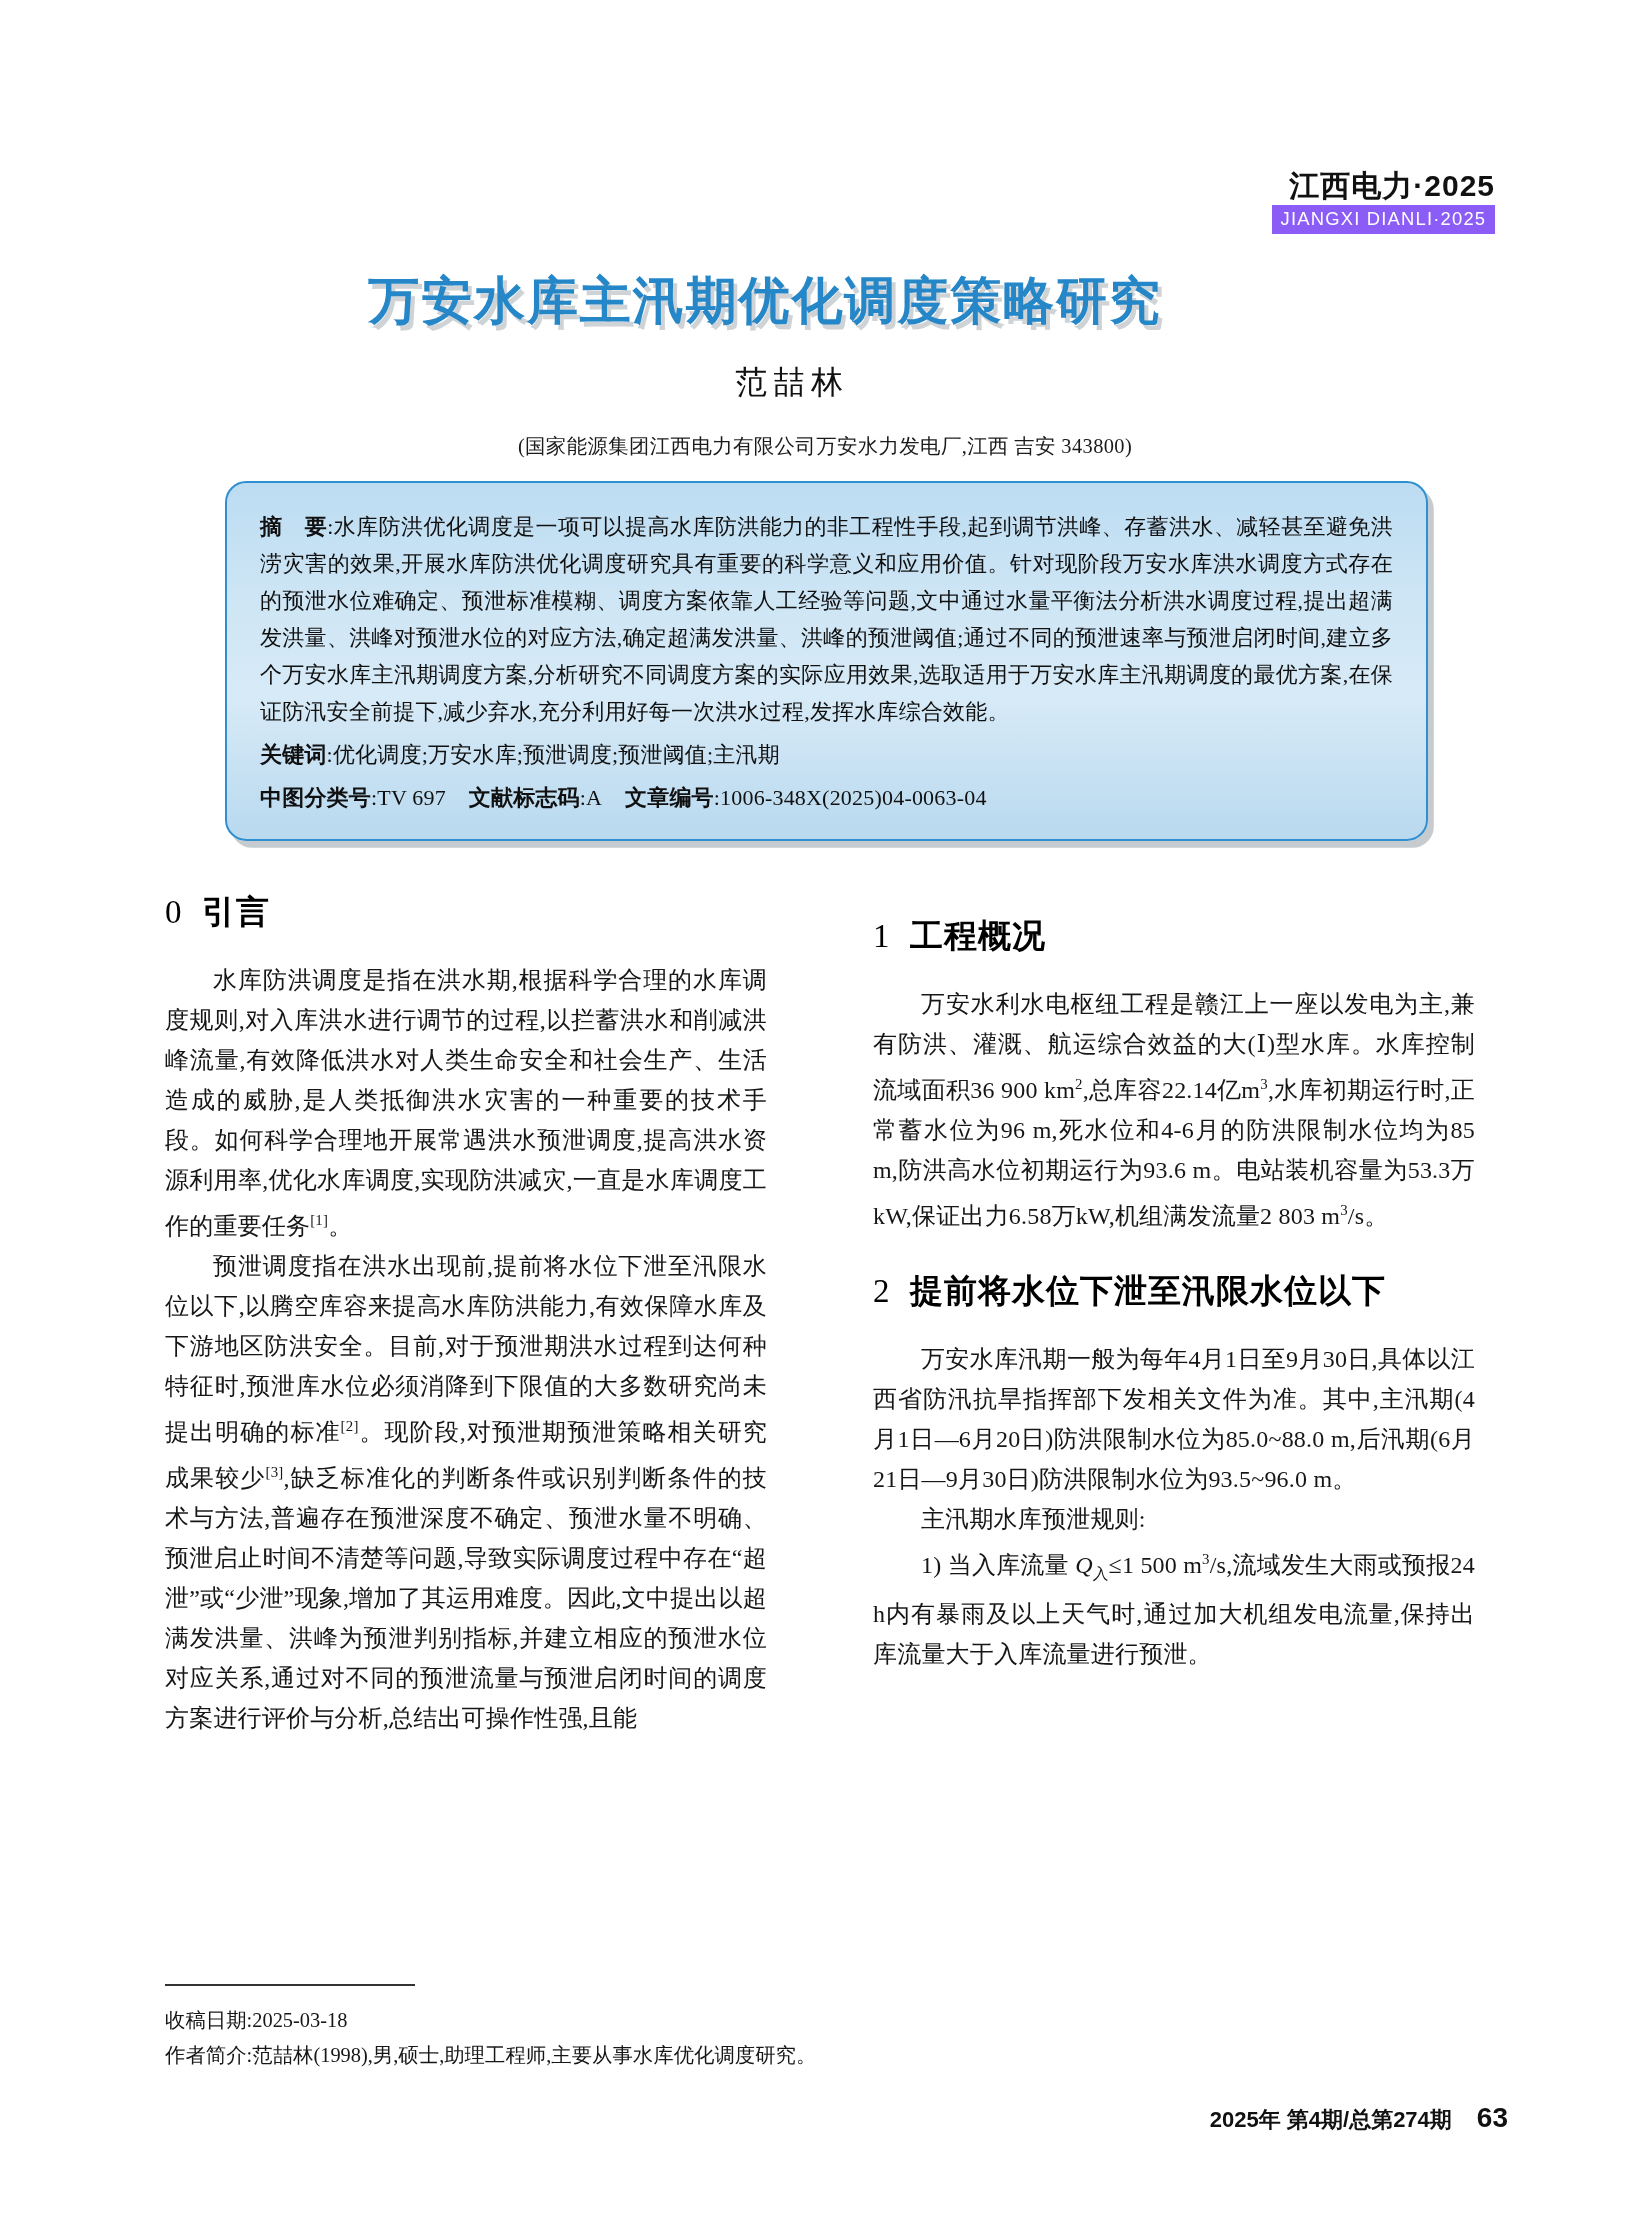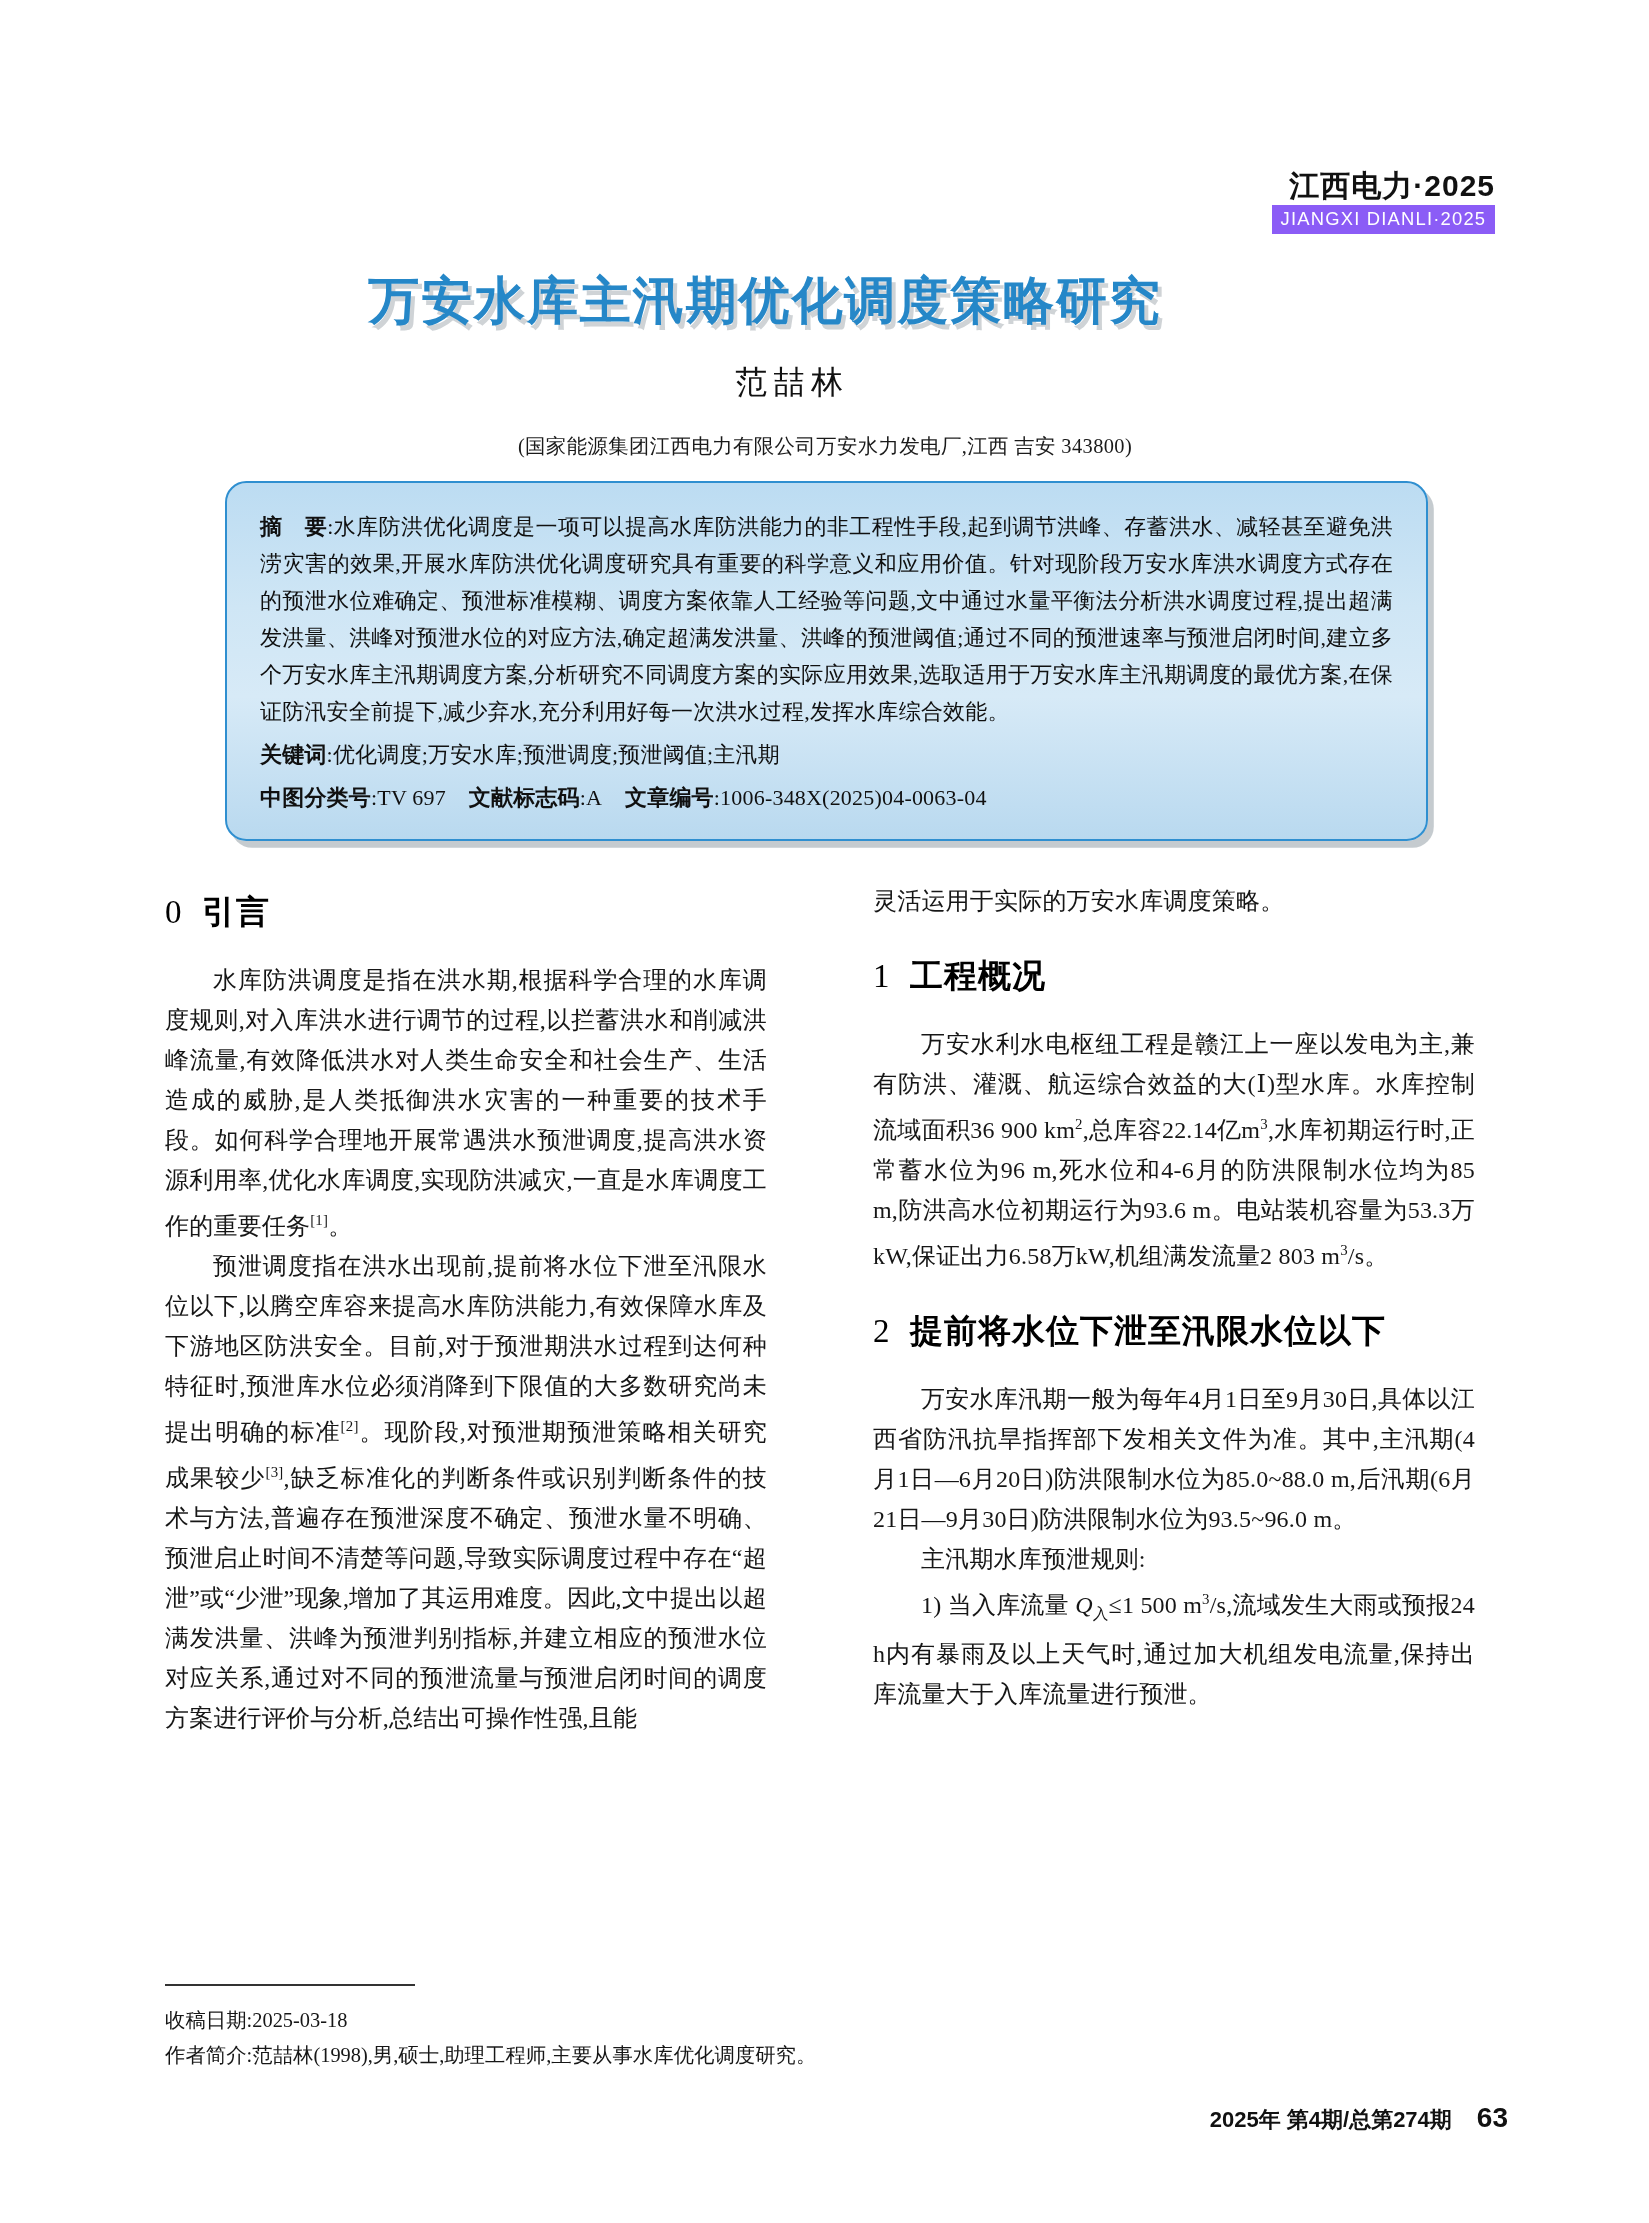--- a/index.html
+++ b/index.html
@@ -216,21 +216,20 @@
     <p><span class="lbl">中图分类号</span><span>:</span><span>TV 697</span>&nbsp;&nbsp;&nbsp;&nbsp;<span class="lbl">文献标志码</span><span>:</span><span>A</span>&nbsp;&nbsp;&nbsp;&nbsp;<span class="lbl">文章编号</span><span>:</span><span>1006-348X(2025)04-0063-04</span></p>
   </div>
 
   <div class="col col-left">
     <h2 class="sec-head"><span class="num">0</span><span>引言</span></h2>
     <p class="body"><span>水库防洪调度是指在洪水期,根据科学合理的水库调度规则,对入库洪水进行调节的过程,以拦蓄洪水和削减洪峰流量,有效降低洪水对人类生命安全和社会生产、生活造成的威胁,是人类抵御洪水灾害的一种重要的技术手段。如何科学合理地开展常遇洪水预泄调度,提高洪水资源利用率,优化水库调度,实现防洪减灾,一直是水库调度工作的重要任务</span><sup>[1]</sup><span>。</span></p>
     <p class="body"><span>预泄调度指在洪水出现前,提前将水位下泄至汛限水位以下,以腾空库容来提高水库防洪能力,有效保障水库及下游地区防洪安全。目前,对于预泄期洪水过程到达何种特征时,预泄库水位必须消降到下限值的大多数研究尚未提出明确的标准</span><sup>[2]</sup><span>。现阶段,对预泄期预泄策略相关研究成果较少</span><sup>[3]</sup><span>,缺乏标准化的判断条件或识别判断条件的技术与方法,普遍存在预泄深度不确定、预泄水量不明确、预泄启止时间不清楚等问题,导致实际调度过程中存在“超泄”或“少泄”现象,增加了其运用难度。因此,文中提出以超满发洪量、洪峰为预泄判别指标,并建立相应的预泄水位对应关系,通过对不同的预泄流量与预泄启闭时间的调度方案进行评价与分析,总结出可操作性强,且能</span></p>
   </div>
 
   <div class="col col-right">
-    <p class="body noindent">灵活运用于实际的万安水库调度策略。</p>
 
     <h2 class="sec-head spaced-top"><span class="num">1</span><span>工程概况</span></h2>
     <p class="body"><span>万安水利水电枢纽工程是赣江上一座以发电为主,兼有防洪、灌溉、航运综合效益的大(Ⅰ)型水库。水库控制流域面积36 900 km</span><sup>2</sup><span>,总库容22.14亿m</span><sup>3</sup><span>,水库初期运行时,正常蓄水位为96 m,死水位和4-6月的防洪限制水位均为85 m,防洪高水位初期运行为93.6 m。电站装机容量为53.3万kW,保证出力6.58万kW,机组满发流量2 803 m</span><sup>3</sup><span>/s。</span></p>
 
     <h2 class="sec-head spaced-top"><span class="num">2</span><span>提前将水位下泄至汛限水位以下</span></h2>
     <p class="body">万安水库汛期一般为每年4月1日至9月30日,具体以江西省防汛抗旱指挥部下发相关文件为准。其中,主汛期(4月1日—6月20日)防洪限制水位为85.0~88.0 m,后汛期(6月21日—9月30日)防洪限制水位为93.5~96.0 m。</p>
     <p class="body">主汛期水库预泄规则:</p>
     <p class="body"><span>1) 当入库流量 </span><span class="ital">Q</span><span class="sub">入</span><span>≤1 500 m</span><sup>3</sup><span>/s,流域发生大雨或预报24 h内有暴雨及以上天气时,通过加大机组发电流量,保持出库流量大于入库流量进行预泄。</span></p>
   </div>
 

